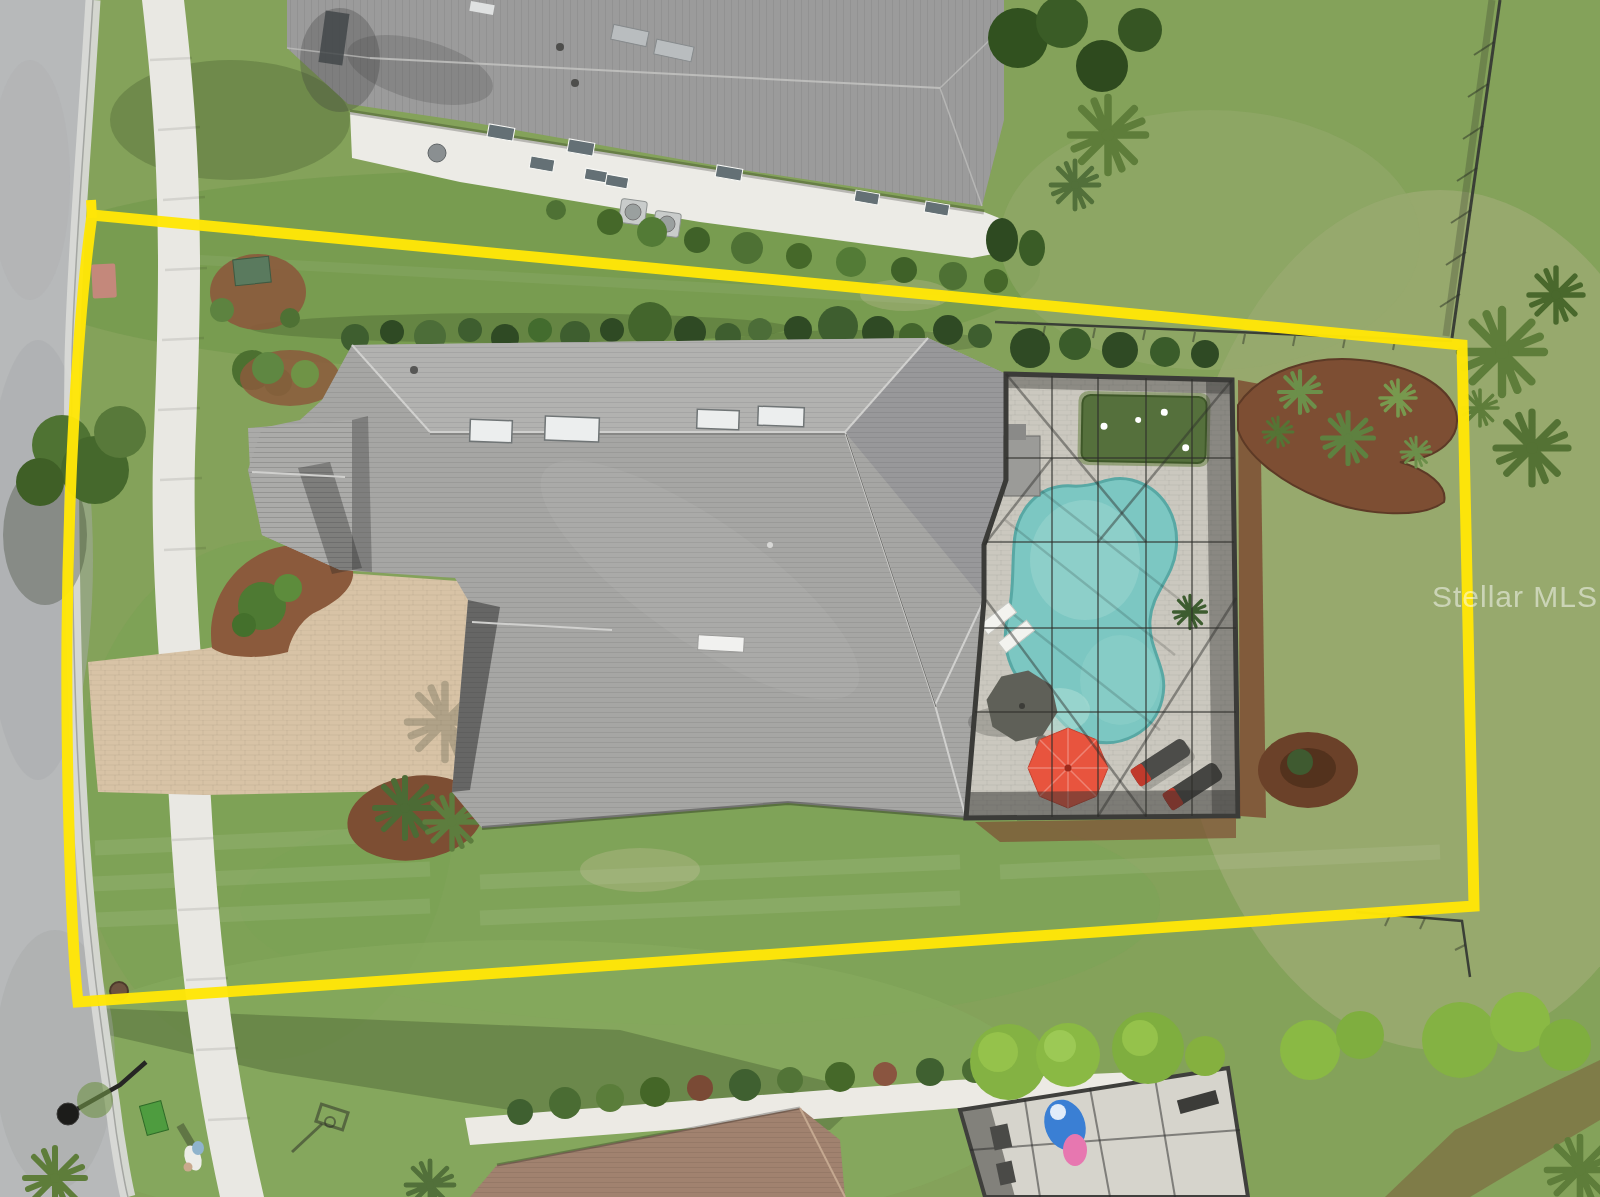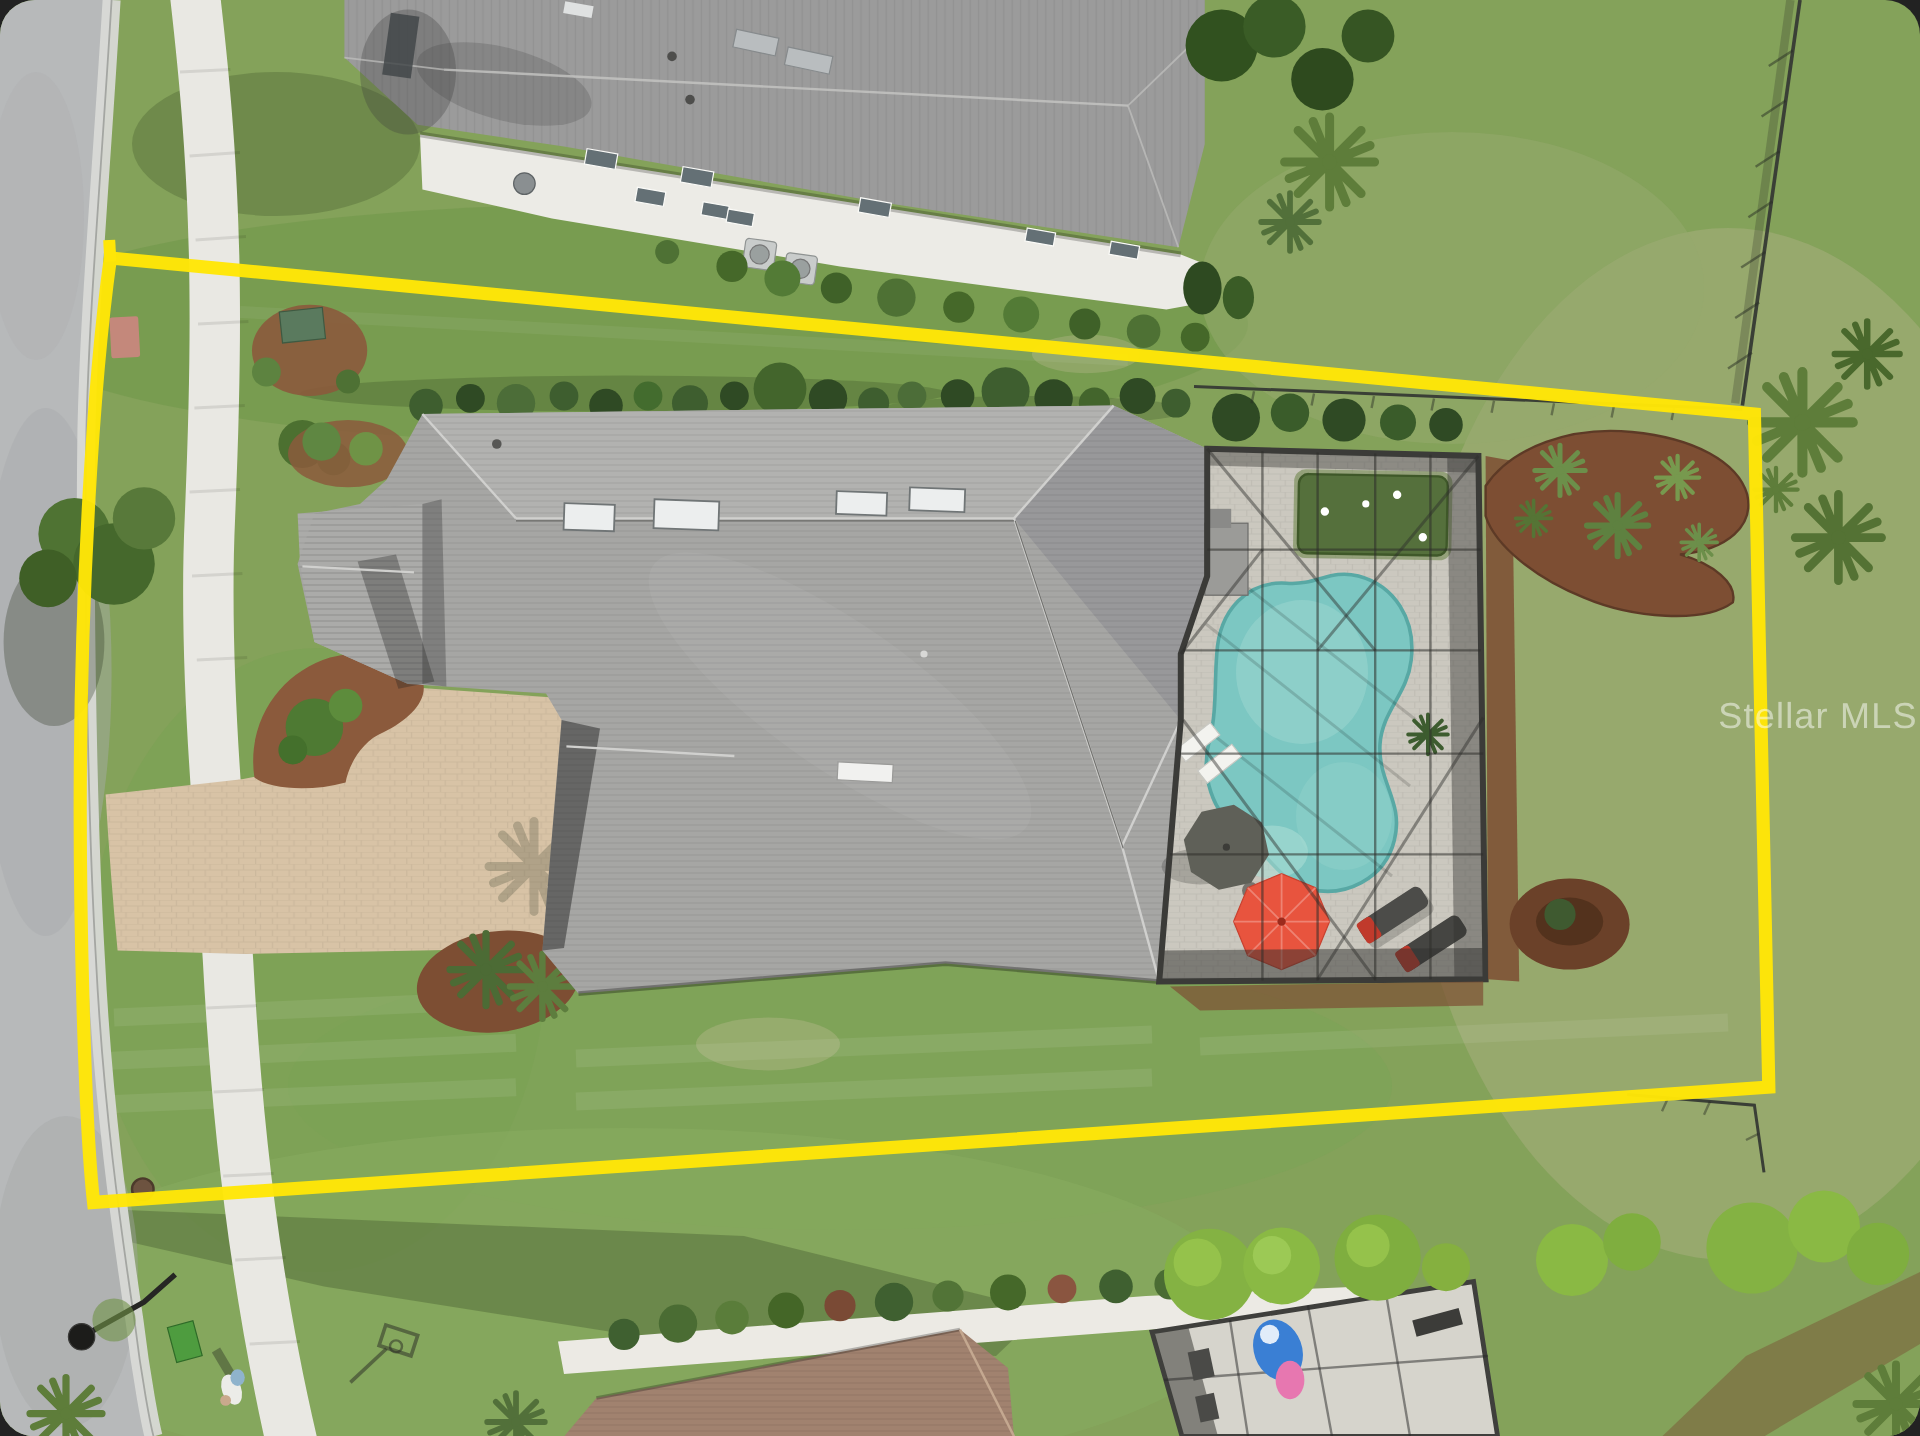--- a/index.html
+++ b/index.html
@@ -1,16 +1,16 @@
 <!DOCTYPE html>
 <html><head>
 <meta charset="utf-8">
 <style>
   html,body{margin:0;padding:0;background:#222;}
-  .stage{width:1600px;height:1197px;position:relative;overflow:hidden;font-family:"Liberation Sans",sans-serif;border-radius:29px;}
+  .stage{width:1600px;height:1197px;position:relative;overflow:hidden;font-family:"Liberation Sans",sans-serif;}
   svg{display:block;width:1600px;height:1197px;}
   .wm{font-family:"Liberation Sans",sans-serif;font-size:30px;letter-spacing:1px;fill:#ffffff;opacity:.5;}
 </style>
 </head>
 <body>
 
 <div class="stage">
 <svg viewBox="0 0 1600 1197" xmlns="http://www.w3.org/2000/svg">
   <defs>
     <pattern id="shx" width="6" height="5" patternUnits="userSpaceOnUse">

